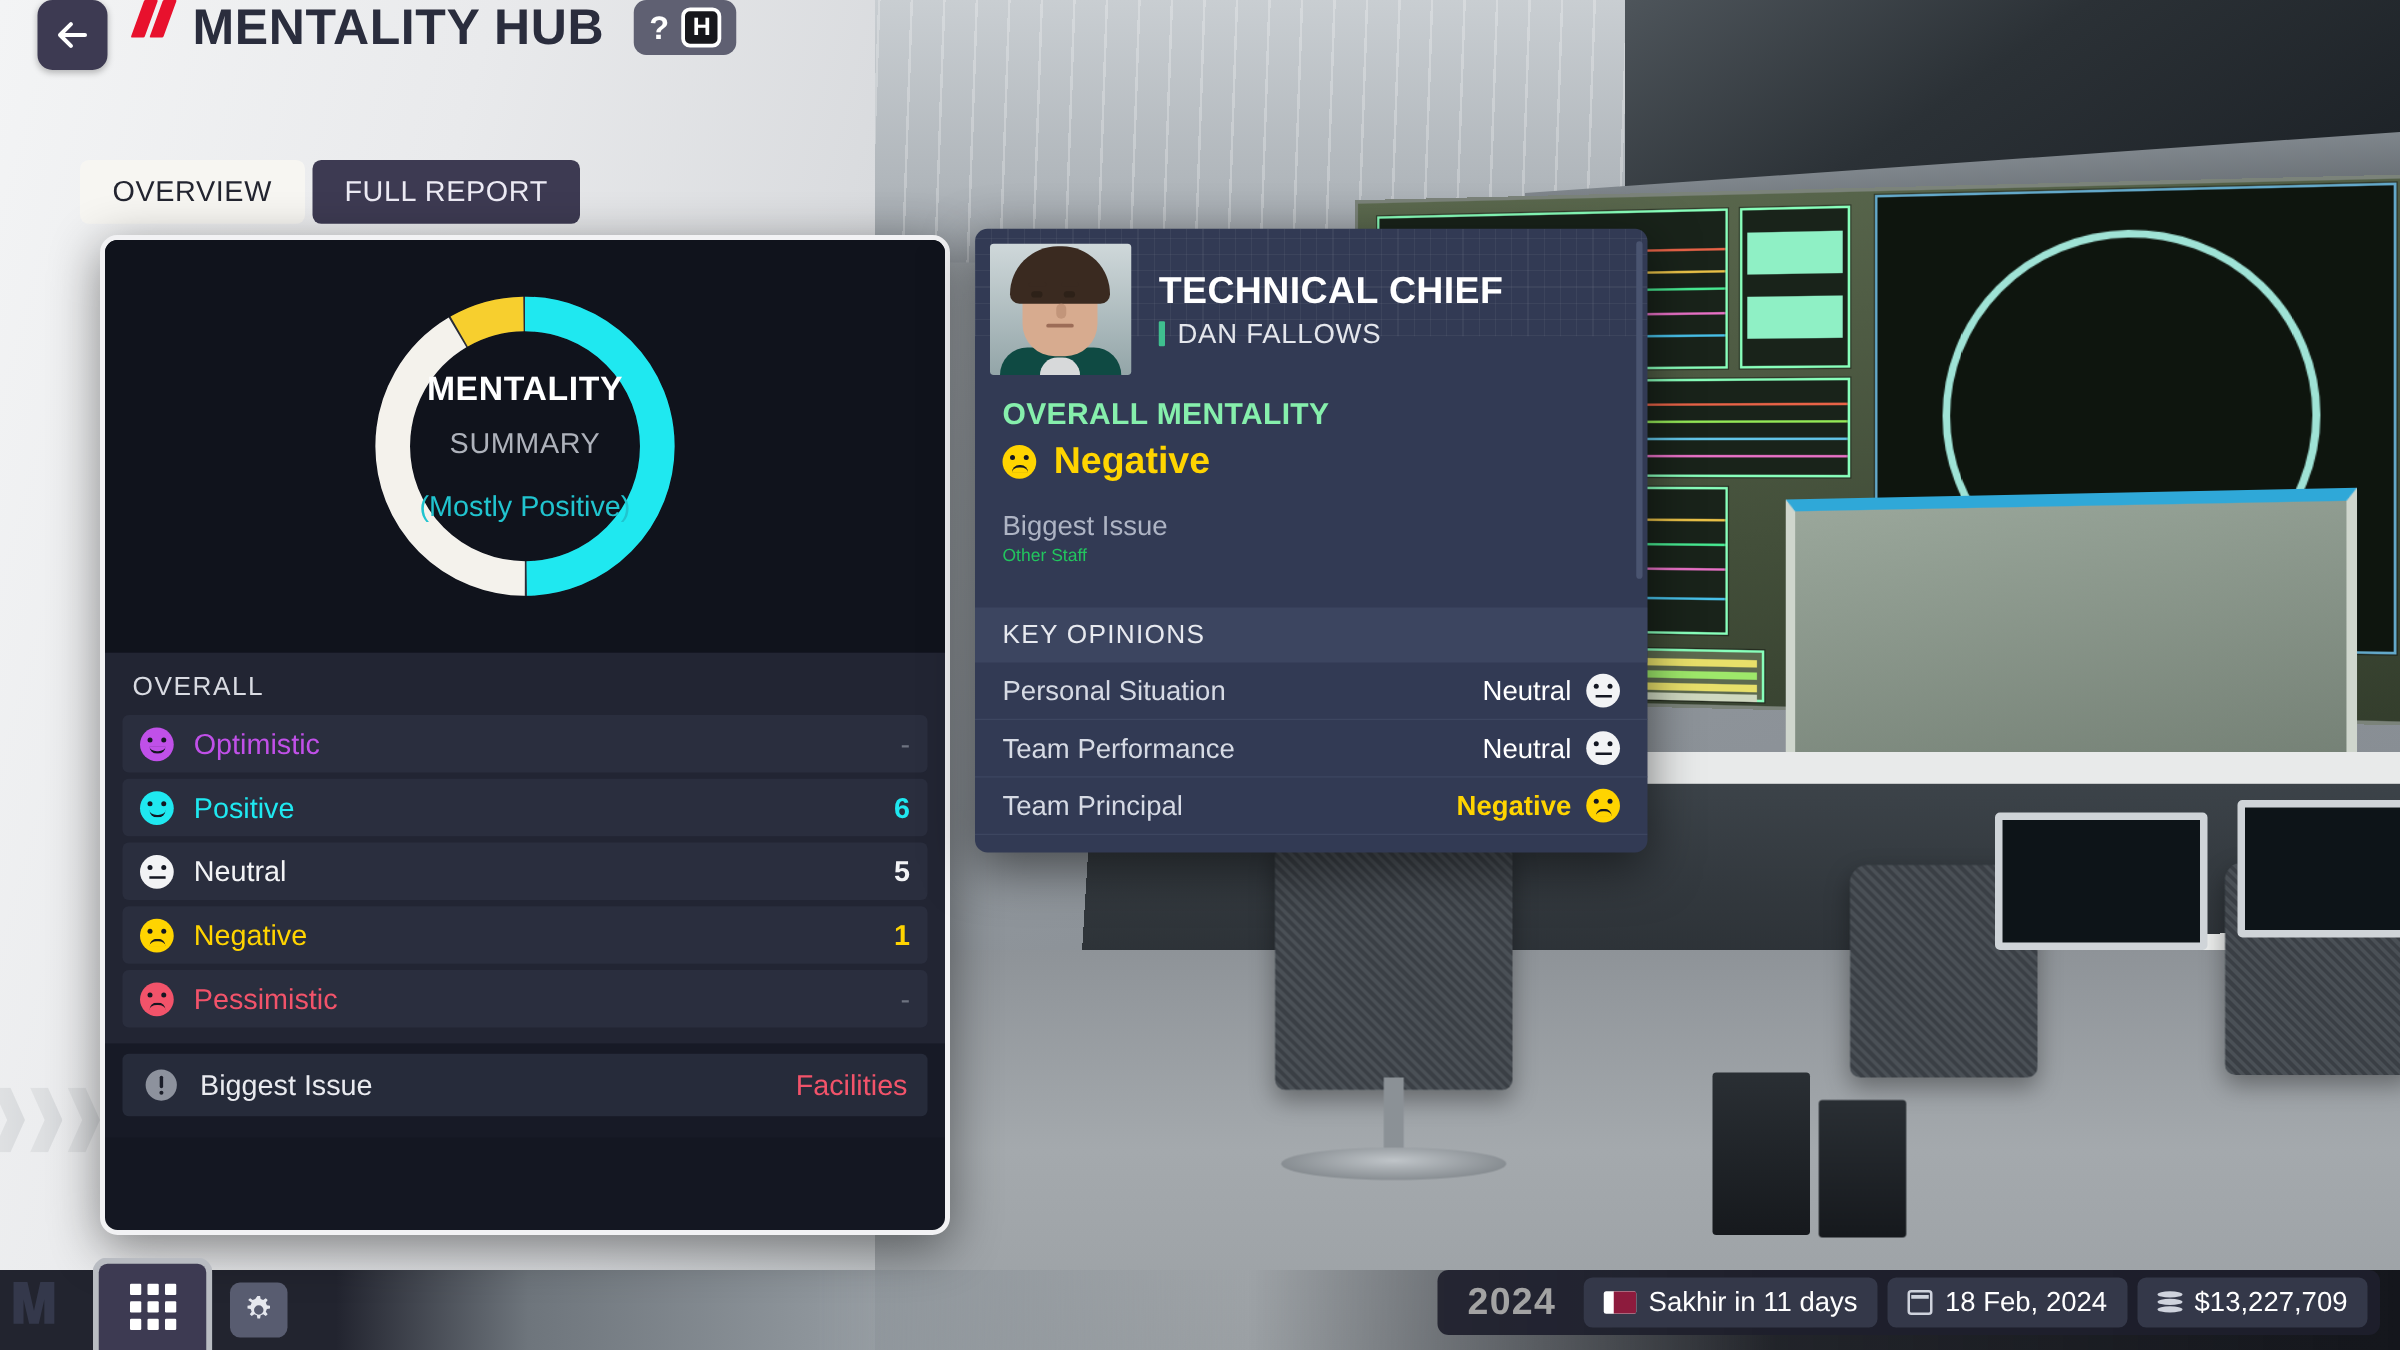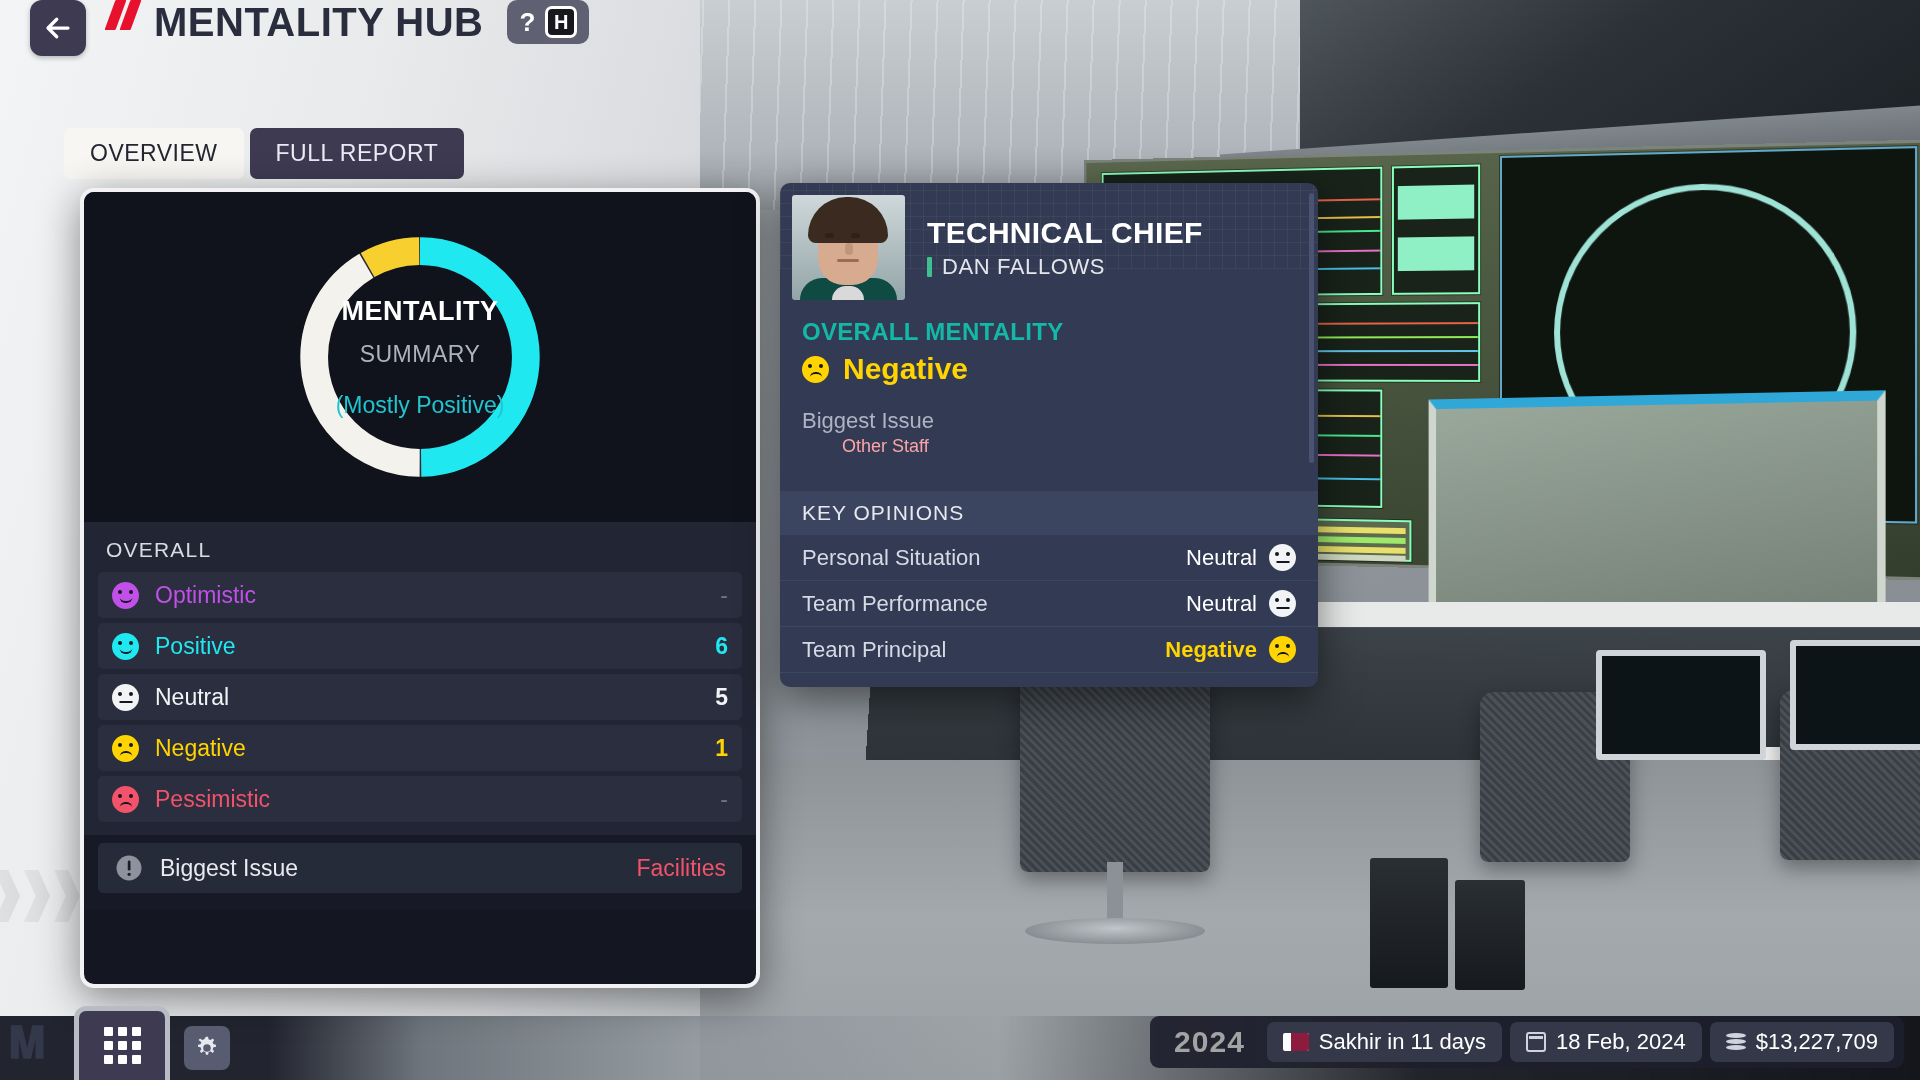--- a/index.html
+++ b/index.html
@@ -223,25 +223,25 @@
   .p-mouth{ position:absolute; left:45px; top:64px; width:22px; height:3px; border-radius:3px; background:#9c6c57;}
   .p-nose{ position:absolute; left:53px; top:48px; width:8px; height:12px; border-radius:4px; background:#c2957a;}
   .p-shirt{ position:absolute; left:8px; bottom:0; width:97px; height:22px; background:#0f4a43; border-radius:28px 28px 0 0;}
   .p-collar{ position:absolute; left:40px; bottom:0; width:32px; height:14px; background:#d7d9da; border-radius:16px 16px 0 0;}
   .rc-names{ padding-left:22px; display:flex; flex-direction:column; justify-content:center; }
   .rc-role{ font-size:30px; font-weight:700; color:#fff; letter-spacing:.3px; }
   .rc-person{ font-size:22px; color:#e4e6ec; letter-spacing:.6px; display:flex; align-items:center; gap:10px; margin-top:4px;}
   .rc-person .tick{ height:20px; }
 
   .rc-body{ padding:6px 22px 18px; position:relative; }
-  .rc-om-label{ font-size:24px; font-weight:700; color:#14b8a6; letter-spacing:.3px; }
+  .rc-om-label{ font-size:24px; font-weight:700; color:#86efac; letter-spacing:.3px; }
   .rc-om-val{ display:flex; align-items:center; gap:14px; margin-top:6px; }
   .rc-om-val .txt{ font-size:30px; font-weight:700; color:#ffd400; }
   .rc-issue-l{ font-size:22px; color:#aeb4c4; margin-top:22px; }
-  .rc-issue-v{ font-size:18px; color:#fca5a5; margin-top:2px;margin-left:40px; }
+  .rc-issue-v{ font-size:14px; color:#22c55e; margin-top:2px; }
 
   .ko-head{
     background:#3c4560; padding:10px 22px; font-size:21px; color:#e7e9ef; letter-spacing:1px;
     margin-top:16px;
   }
   .ko-row{
     display:flex; align-items:center; justify-content:space-between;
     padding:9px 22px; border-bottom:1px solid #3d4660;
   }
   .ko-row .k{ font-size:22px; color:#d6dae4; }

